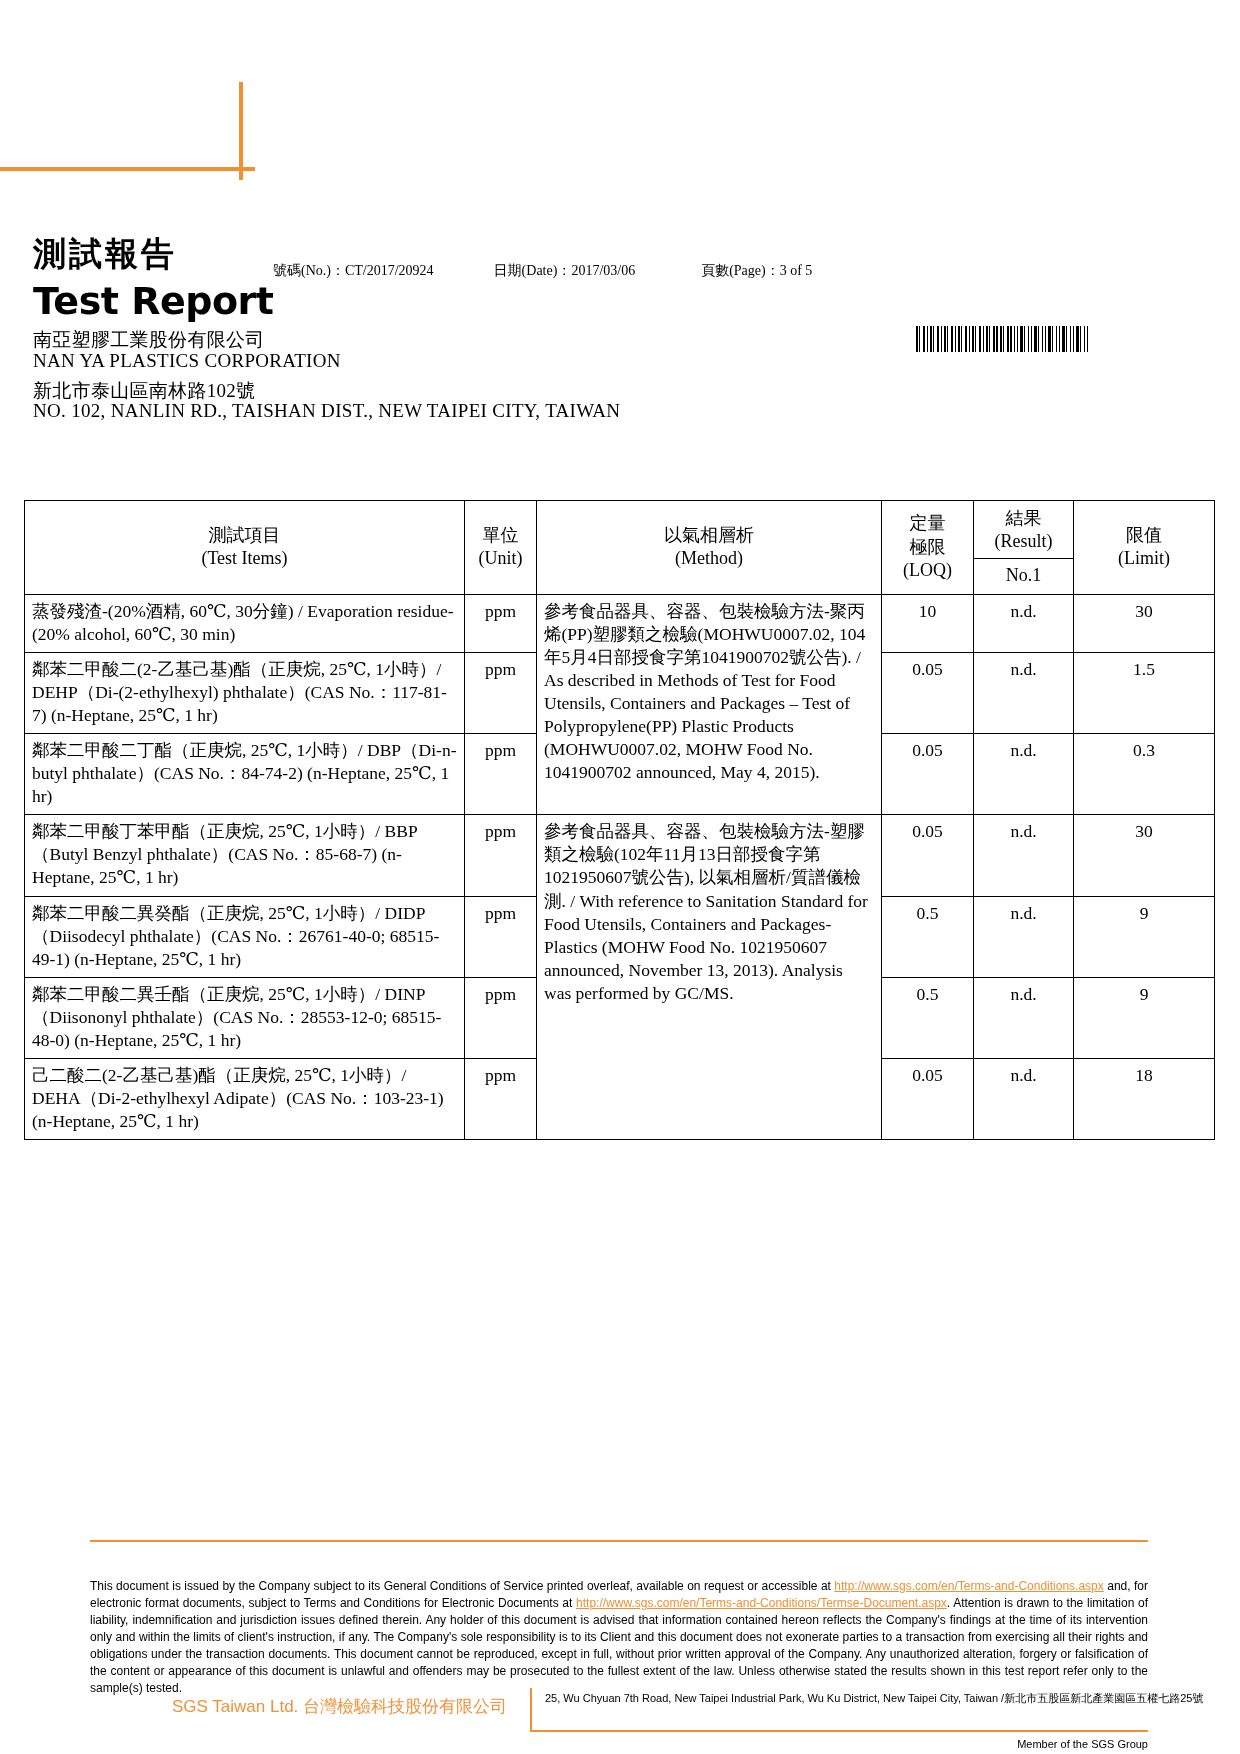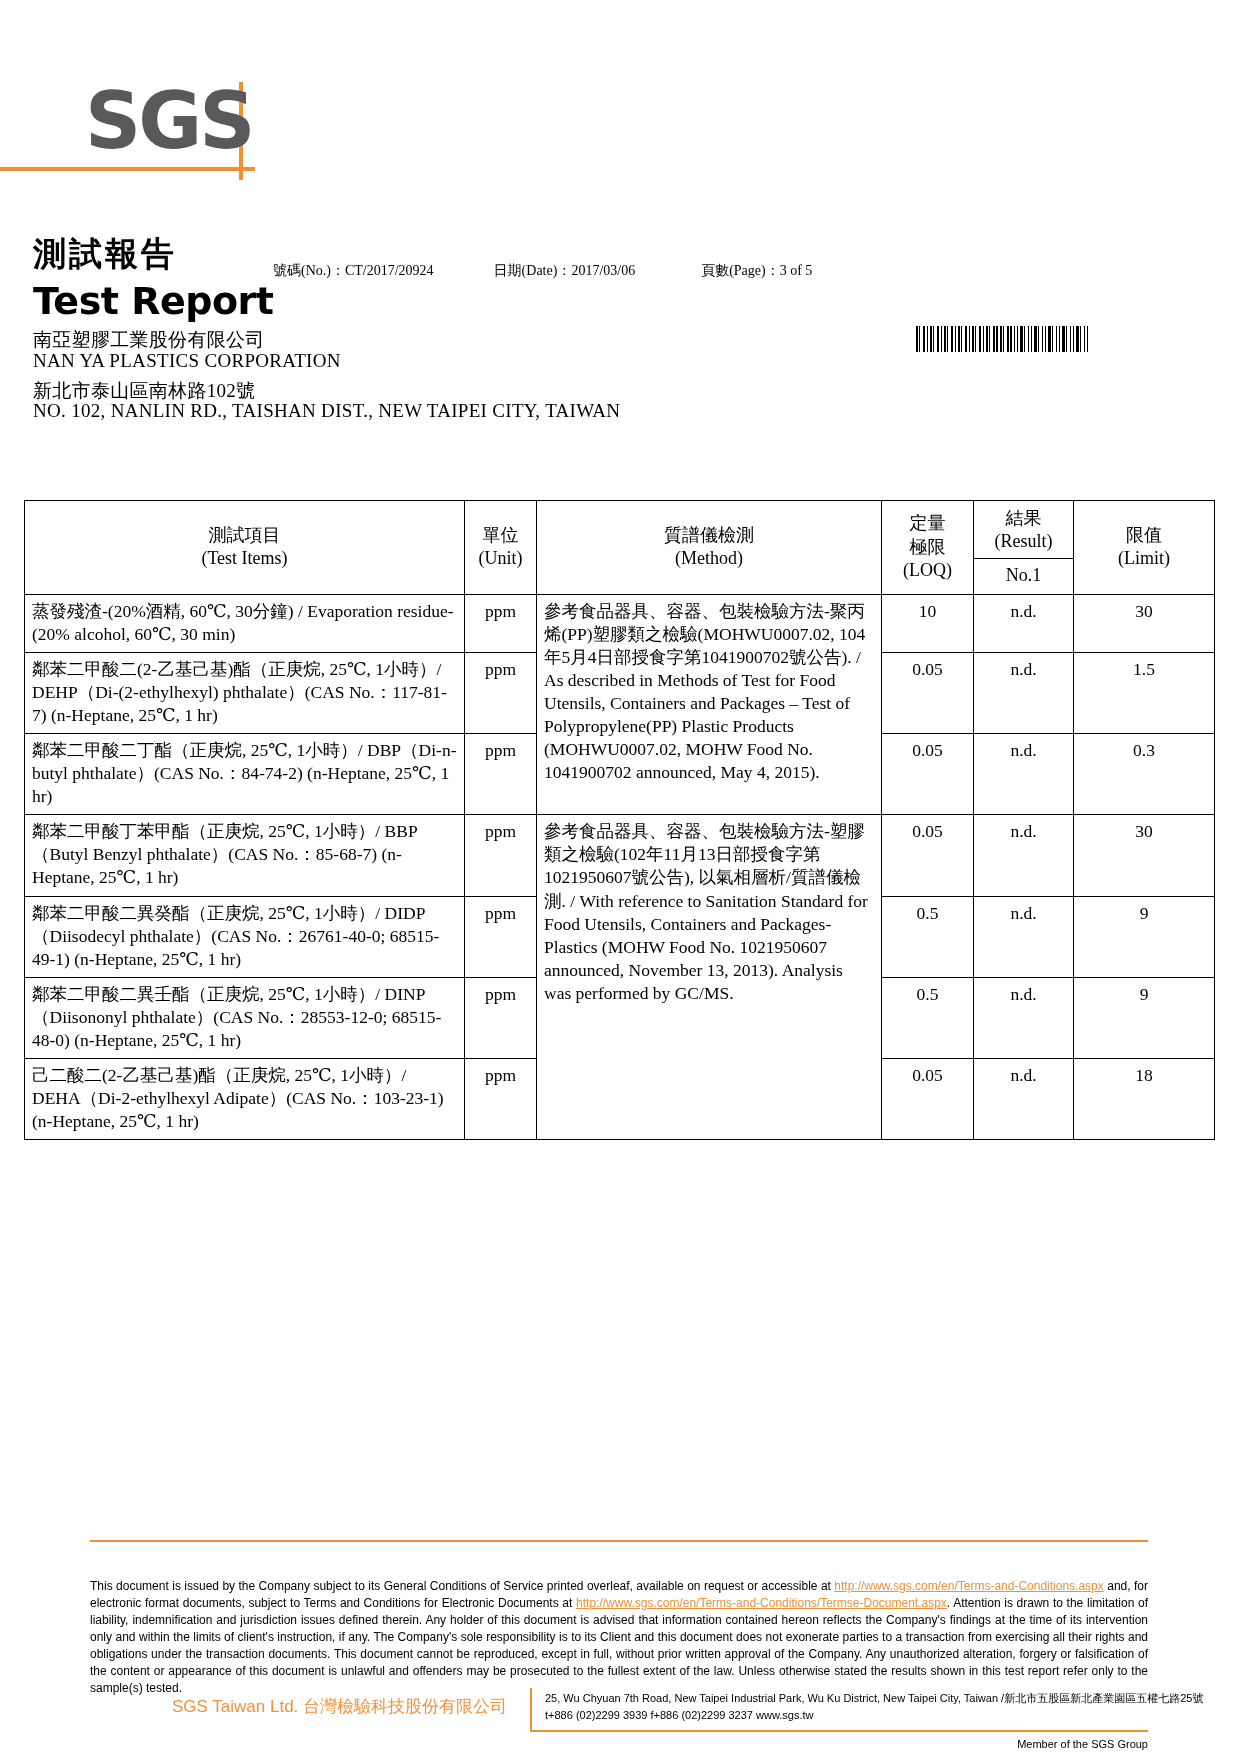--- a/index.html
+++ b/index.html
@@ -198,21 +198,20 @@
     font-size: 11px;
     color: #000;
   }
 </style>
 </head>
 <body>
 
 <div class="logo-block">
   <div class="logo-hline"></div>
   <div class="logo-vline"></div>
-  <div class="logo-text">SGS</div>
 </div>
 
 <div class="title-cn">測試報告</div>
 <div class="title-en">Test Report</div>
 
 <div class="meta-row">
   <span class="meta-item">號碼(No.)：</span><span class="meta-item">CT/2017/20924</span><span class="meta-gap1"></span><span class="meta-item">日期(Date)：</span><span class="meta-item">2017/03/06</span><span class="meta-gap2"></span><span class="meta-item">頁數(Page)：</span><span class="meta-item">3 of 5</span>
 </div>
 
 <div class="addr addr-1">南亞塑膠工業股份有限公司</div>
@@ -232,21 +231,21 @@
         </div>
       </td>
       <td class="col-unit">
         <div class="hdr-inner">
           <div>單位</div>
           <div>(Unit)</div>
         </div>
       </td>
       <td class="col-method">
         <div class="hdr-inner">
-          <div>質譜儀檢測</div>
+          <div>以氣相層析</div>
           <div>(Method)</div>
         </div>
       </td>
       <td class="col-loq">
         <div class="hdr-inner">
           <div>定量</div>
           <div>極限</div>
           <div>(LOQ)</div>
         </div>
       </td>
@@ -329,16 +328,15 @@
 </table>
 
 <div class="footer-rule"></div>
 
 <div class="legal"><span>This document is issued by the Company subject to its General Conditions of Service printed overleaf, available on request or accessible at </span><span class="lnk">http://www.sgs.com/en/Terms-and-Conditions.aspx</span><span> and, for electronic format documents, subject to Terms and Conditions for Electronic Documents at </span><span class="lnk">http://www.sgs.com/en/Terms-and-Conditions/Termse-Document.aspx</span><span>. Attention is drawn to the limitation of liability, indemnification and jurisdiction issues defined therein. Any holder of this document is advised that information contained hereon reflects the Company's findings at the time of its intervention only and within the limits of client's instruction, if any. The Company's sole responsibility is to its Client and this document does not exonerate parties to a transaction from exercising all their rights and obligations under the transaction documents. This document cannot be reproduced, except in full, without prior written approval of the Company. Any unauthorized alteration, forgery or falsification of the content or appearance of this document is unlawful and offenders may be prosecuted to the fullest extent of the law. Unless otherwise stated the results shown in this test report refer only to the sample(s) tested.</span></div>
 
 <div class="footer-brand">SGS Taiwan Ltd. 台灣檢驗科技股份有限公司</div>
 <div class="footer-sep"></div>
 <div class="footer-addr">
   <div>25, Wu Chyuan 7th Road, New Taipei Industrial Park, Wu Ku District, New Taipei City, Taiwan /新北市五股區新北產業園區五權七路25號</div>
-  <div>t+886 (02)2299 3939   f+886 (02)2299 3237      www.sgs.tw</div>
 </div>
 <div class="footer-orange-rule"></div>
 <div class="footer-member">Member of the SGS Group</div>
 
 </body></html>

